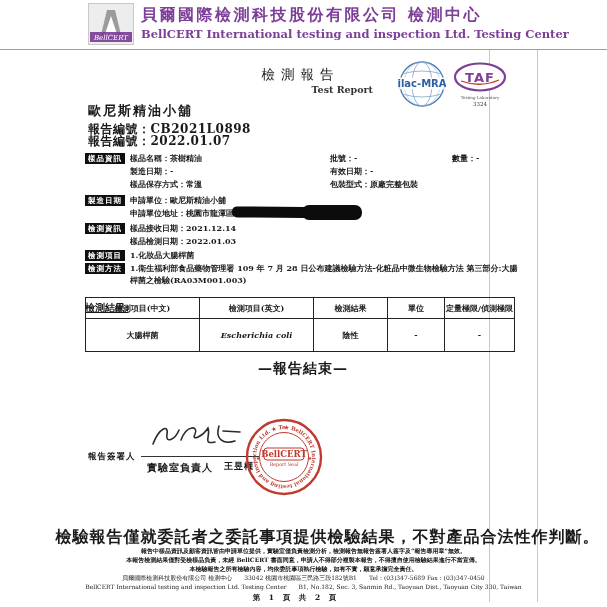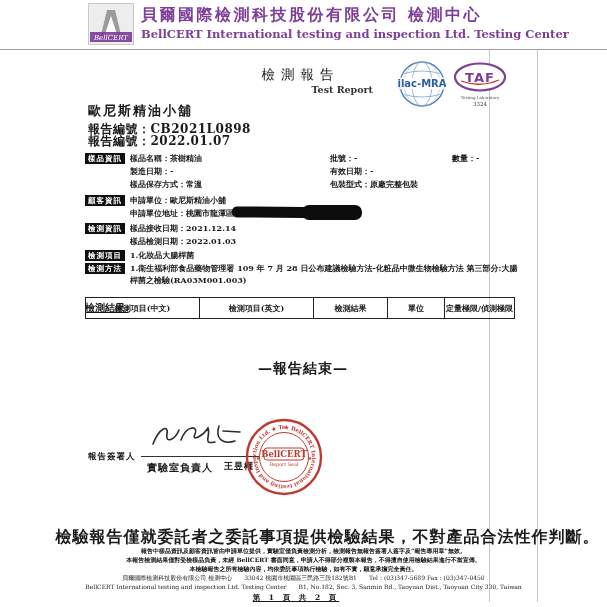--- a/index.html
+++ b/index.html
@@ -40,21 +40,21 @@
   
   .signer-label{left:88px;top:451px;font-size:8.5px;font-weight:600;letter-spacing:1px;}
   .sig-line{left:141px;top:456px;width:118px;border-top:1px solid #333;height:0;}
   .manager-label{left:147px;top:461px;font-size:10px;font-weight:600;letter-spacing:1px;}
   .manager-name{left:224px;top:460px;font-size:9px;font-weight:600;letter-spacing:1px;}
   
   .disclaimer{left:0;top:527px;width:607px;text-align:center;font-size:16px;font-weight:bold;letter-spacing:1px;margin-left:24px;}
   .note{left:0;width:607px;text-align:center;font-size:6px;font-weight:bold;color:#111;}
   .addr-line{left:0;width:607px;text-align:center;font-size:6px;color:#222;}
   .addr-line span{margin:0 6px;}
-  .page-num{left:0;top:593px;width:592px;text-align:center;font-size:7.5px;font-weight:bold;letter-spacing:3px;text-decoration:underline;}
+  .page-num{left:0;top:593px;width:592px;text-align:center;font-size:7.5px;font-weight:bold;letter-spacing:3px;}
 </style>
 </head>
 <body>
 
 <svg class="abs" style="left:88px;top:3px" width="46" height="42" viewBox="0 0 46 42">
   <rect x="0.5" y="0.5" width="45" height="41" fill="#ededed" stroke="#c9c9c9"></rect>
   <path d="M12,36 L19,7 L27,7 L34,36 Z" fill="#9b9b9b"></path>
   <path d="M16,34 L23,13 L30,34 Z" fill="#fdfdfd"></path>
   <rect x="2" y="29" width="42" height="10" fill="#7d3f98" opacity="0.92"></rect>
   <text x="23" y="37" text-anchor="middle" fill="#ffffff" font-size="7" font-style="italic" font-family="DejaVu Serif, serif">BellCERT</text>
@@ -99,21 +99,21 @@
 <div class="line" style="top:166px">
   <span class="f1"><span>製造日期：</span><span>-</span></span>
   <span class="f2"><span>有效日期：</span><span>-</span></span>
 </div>
 <div class="line" style="top:179px">
   <span class="f1"><span>樣品保存方式：</span><span>常溫</span></span>
   <span class="f2"><span>包裝型式：</span><span>原廠完整包裝</span></span>
 </div>
 
 <div class="line" style="top:195px">
-  <span class="chip">顧客資訊</span>
+  <span class="chip">製造日期</span>
   <span class="f1"><span>申請單位：</span><span>歐尼斯精油小舖</span></span>
 </div>
 <div class="line" style="top:208px">
   <span class="f1"><span>申請單位地址：</span><span>桃園市龍潭區</span></span>
 </div>
 <div class="redact" style="left:232px;top:207px;width:126px;height:11px;transform:rotate(0.6deg)"></div>
 <div class="redact" style="left:302px;top:205px;width:60px;height:15px;border-radius:7px"></div>
 
 <div class="line" style="top:223px">
   <span class="chip">檢測資訊</span>
@@ -134,20 +134,27 @@
 
 <div class="abs result-label">檢測結果:</div>
 <table class="results">
   <tbody>
       <tr>
     <th style="width:113px">檢測項目(中文)</th>
     <th style="width:113px">檢測項目(英文)</th>
     <th style="width:73px">檢測結果</th>
     <th style="width:56px">單位</th>
     <th>定量極限/偵測極限</th>
+  </tr>
+  <tr>
+    <td>大腸桿菌</td>
+    <td class="italic">Escherichia coli</td>
+    <td>陰性</td>
+    <td>-</td>
+    <td>-</td>
   </tr>
 </tbody>
   </table>
 
 <div class="abs end-marker">—報告結束—</div>
 
 <div class="abs signer-label">報告簽署人</div>
 <svg class="abs" style="left:145px;top:418px" width="104" height="38" viewBox="0 0 104 38">
   <g fill="none" stroke="#2b2b2b" stroke-width="1.6" stroke-linecap="round">
     <path d="M8,26 C14,10 24,6 22,16 C20,26 30,22 34,12"></path>

